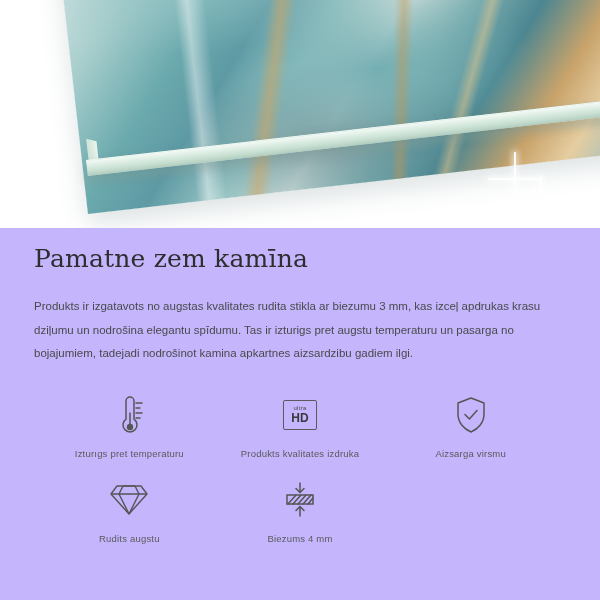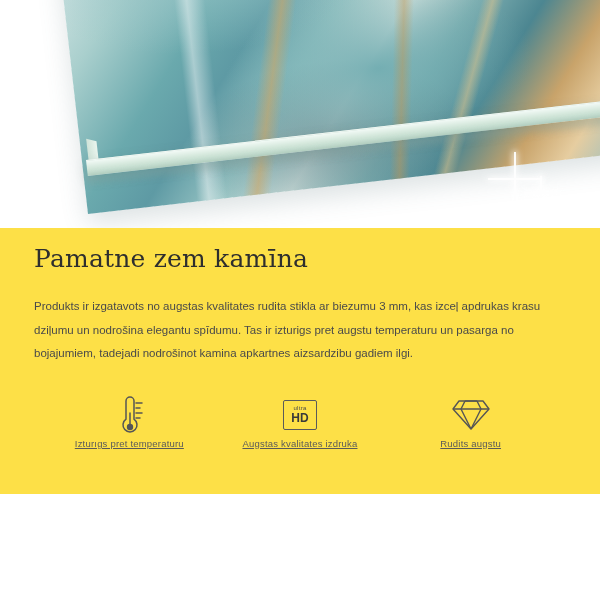--- a/index.html
+++ b/index.html
@@ -6,22 +6,22 @@
   html, body {
     width: 600px;
     height: 600px;
     background: #ffffff;
     font-family: "Liberation Sans", sans-serif;
     overflow: hidden;
   }
   .page {
     position: relative;
     width: 600px;
-    height: 494px;
-    background: #fde047;
+    height: 600px;
+    background: #c4b5fd;
   }
 
   
   .hero {
     position: relative;
     width: 600px;
     height: 228px;
     overflow: hidden;
     background: #ffffff;
   }
@@ -159,26 +159,25 @@
     justify-content: flex-start;
   }
   .feature-icon {
     height: 46px;
     display: flex;
     align-items: center;
     justify-content: center;
     color: #555;
   }
   .feature-label {
-    margin-top: 0;
+    margin-top: 10px;
     font-size: 9.5px;
     color: #5a5a5a;
     text-align: center;
     letter-spacing: .2px;
-    text-decoration: underline;
   }
   .hd-badge {
     width: 34px; height: 30px;
     border: 1.6px solid #5a5a5a;
     border-radius: 2px;
     display: flex;
     flex-direction: column;
     align-items: center;
     justify-content: center;
     line-height: 1;
@@ -228,34 +227,60 @@
         <div class="feature-label">Izturıgs pret temperaturu</div>
       </div>
 
       <div class="feature">
         <div class="feature-icon">
           <div class="hd-badge">
             <span class="ultra">ultra</span>
             <span class="hd">HD</span>
           </div>
         </div>
-        <div class="feature-label">Augstas kvalitates izdruka</div>
-      </div>
-
+        <div class="feature-label">Produkts kvalitates izdruka</div>
+      </div>
+
+      <div class="feature">
+        <div class="feature-icon">
+          <svg width="36" height="42" viewBox="0 0 36 42" fill="none" stroke="#555" stroke-width="1.5" stroke-linecap="round" stroke-linejoin="round">
+            <path d="M18 4 L31 9 v11c0 9-6.2 15.2-13 18-6.8-2.8-13-9-13-18V9z"></path>
+            <polyline points="12,20.5 16.4,25 24,16.5"></polyline>
+          </svg>
+        </div>
+        <div class="feature-label">Aizsarga virsmu</div>
+      </div>
 
       <div class="feature">
         <div class="feature-icon">
           <svg width="40" height="36" viewBox="0 0 40 36" fill="none" stroke="#555" stroke-width="1.4" stroke-linejoin="round">
             <path d="M8 4 h24 l6 8 -18 20 -18 -20z"></path>
             <path d="M2 12 h36"></path>
             <path d="M14 4 l-4 8 10 20"></path>
             <path d="M26 4 l4 8 -10 20"></path>
             <path d="M14 4 h12"></path>
           </svg>
         </div>
         <div class="feature-label">Rudits augstu</div>
       </div>
 
 
+      <div class="feature">
+        <div class="feature-icon">
+          <svg width="42" height="40" viewBox="0 0 42 40" fill="none" stroke="#555" stroke-width="1.5" stroke-linecap="round">
+            <line x1="21" y1="3" x2="21" y2="12"></line>
+            <polyline points="17,8.5 21,12.5 25,8.5"></polyline>
+            <rect x="8" y="15" width="26" height="9"></rect>
+            <line x1="9" y1="24" x2="17" y2="15"></line>
+            <line x1="14" y1="24" x2="22" y2="15"></line>
+            <line x1="19" y1="24" x2="27" y2="15"></line>
+            <line x1="24" y1="24" x2="32" y2="15"></line>
+            <line x1="29" y1="24" x2="34" y2="18"></line>
+            <line x1="21" y1="27" x2="21" y2="36"></line>
+            <polyline points="17,30.5 21,26.5 25,30.5"></polyline>
+          </svg>
+        </div>
+        <div class="feature-label">Biezums 4 mm</div>
+      </div>
 
     </div>
   </div>
 </div>
 
 </body></html>

